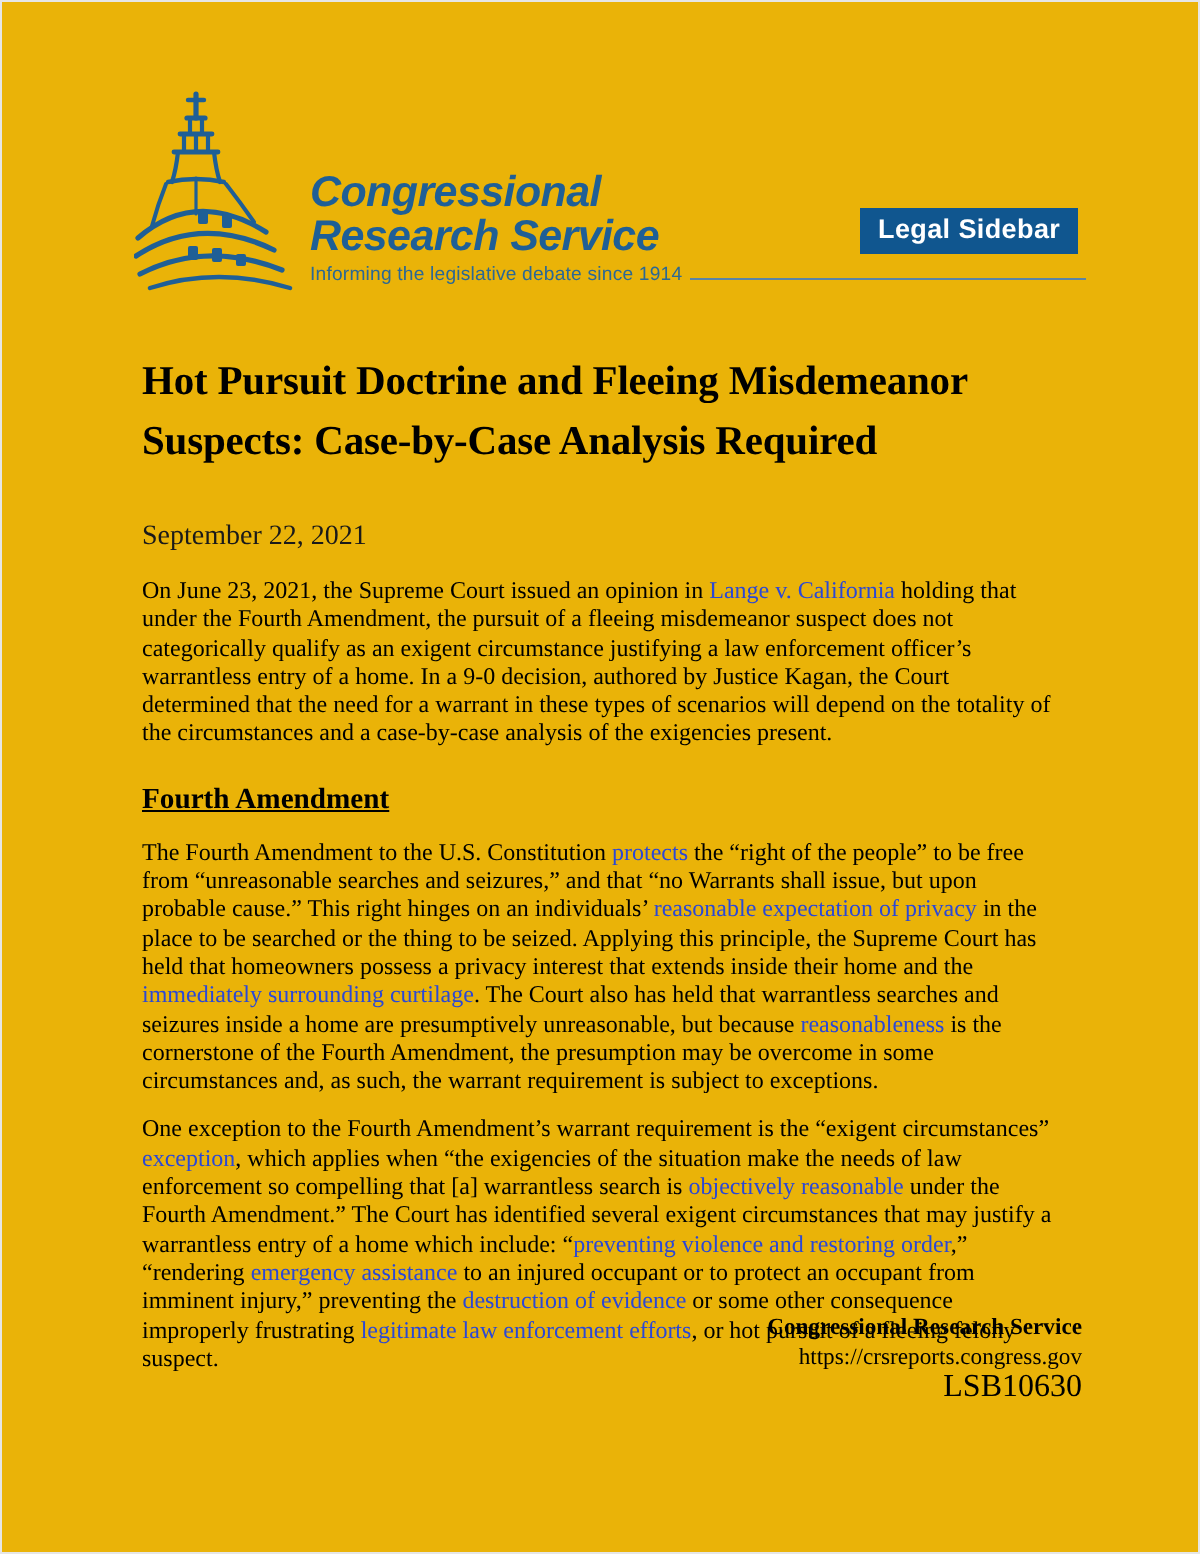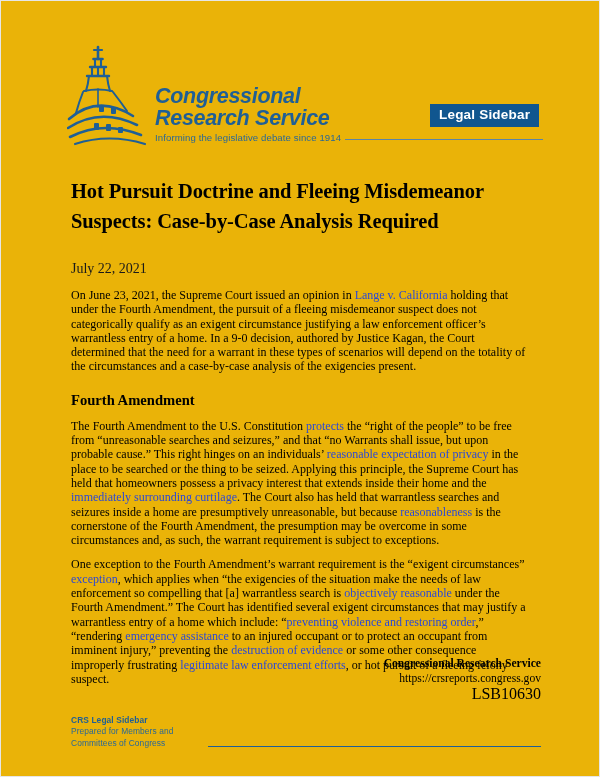--- a/index.html
+++ b/index.html
@@ -120,20 +120,21 @@
     margin: 10px 0 0 0;
     color: #000000;
   }
   h2.section-heading {
     font-family: "Liberation Serif", "DejaVu Serif", serif;
     font-weight: bold;
     font-size: 14.6px;
     line-height: 18px;
     margin: 17px 0 0 0;
     color: #000000;
+    text-decoration: underline;
   }
   a.doclink {
     color: #2b48d6;
     text-decoration: none;
   }
 
   
   .colophon {
     position: absolute;
     left: 240px;
@@ -245,37 +246,31 @@
 
     <div class="header-rule"></div>
 
     <div class="legal-sidebar-badge" style="background: rgb(16, 86, 143); color: rgb(255, 255, 255);">Legal Sidebar</div>
   </div>
 
   <div class="content">
 
     <h1 class="doc-title">Hot Pursuit Doctrine and Fleeing Misdemeanor Suspects: Case-by-Case Analysis Required</h1>
 
-    <div class="doc-date">July 22, 2021</div>
+    <div class="doc-date">September 22, 2021</div>
 
     <p class="body-text">On June 23, 2021, the Supreme Court issued an opinion in <a class="doclink" href="#" style="color: rgb(43, 72, 214);">Lange v. California</a> holding that under the Fourth Amendment, the pursuit of a fleeing misdemeanor suspect does not categorically qualify as an exigent circumstance justifying a law enforcement officer’s warrantless entry of a home. In a 9-0 decision, authored by Justice Kagan, the Court determined that the need for a warrant in these types of scenarios will depend on the totality of the circumstances and a case-by-case analysis of the exigencies present.</p>
 
     <div>
       <h2 class="section-heading">Fourth Amendment</h2>
       <p class="body-text">The Fourth Amendment to the U.S. Constitution <a class="doclink" href="#" style="color: rgb(43, 72, 214);">protects</a> the “right of the people” to be free from “unreasonable searches and seizures,” and that “no Warrants shall issue, but upon probable cause.” This right hinges on an individuals’ <a class="doclink" href="#" style="color: rgb(43, 72, 214);">reasonable expectation of privacy</a> in the place to be searched or the thing to be seized. Applying this principle, the Supreme Court has held that homeowners possess a privacy interest that extends inside their home and the <a class="doclink" href="#" style="color: rgb(43, 72, 214);">immediately surrounding curtilage</a>. The Court also has held that warrantless searches and seizures inside a home are presumptively unreasonable, but because <a class="doclink" href="#" style="color: rgb(43, 72, 214);">reasonableness</a> is the cornerstone of the Fourth Amendment, the presumption may be overcome in some circumstances and, as such, the warrant requirement is subject to exceptions.</p>
       <p class="body-text">One exception to the Fourth Amendment’s warrant requirement is the “exigent circumstances” <a class="doclink" href="#" style="color: rgb(43, 72, 214);">exception</a>, which applies when “the exigencies of the situation make the needs of law enforcement so compelling that [a] warrantless search is <a class="doclink" href="#" style="color: rgb(43, 72, 214);">objectively reasonable</a> under the Fourth Amendment.” The Court has identified several exigent circumstances that may justify a warrantless entry of a home which include: “<a class="doclink" href="#" style="color: rgb(43, 72, 214);">preventing violence and restoring order</a>,” “rendering <a class="doclink" href="#" style="color: rgb(43, 72, 214);">emergency assistance</a> to an injured occupant or to protect an occupant from imminent injury,” preventing the <a class="doclink" href="#" style="color: rgb(43, 72, 214);">destruction of evidence</a> or some other consequence improperly frustrating <a class="doclink" href="#" style="color: rgb(43, 72, 214);">legitimate law enforcement efforts</a>, or hot pursuit of a fleeing felony suspect.</p>
     </div>
   </div>
 
   <div class="colophon">
     <div class="cs-name">Congressional Research Service</div>
     <div class="cs-url">https://crsreports.congress.gov</div>
     <div class="cs-id">LSB10630</div>
   </div>
 
-  <div class="footer">
-    <div class="footer-title">CRS Legal Sidebar</div>
-    <div class="footer-sub">Prepared for Members and</div>
-    <div class="footer-sub">Committees of Congress</div>
-    <div class="footer-rule" style="background: rgb(31, 95, 150);"></div>
-  </div>
 
 </div>
 
 </body></html>

